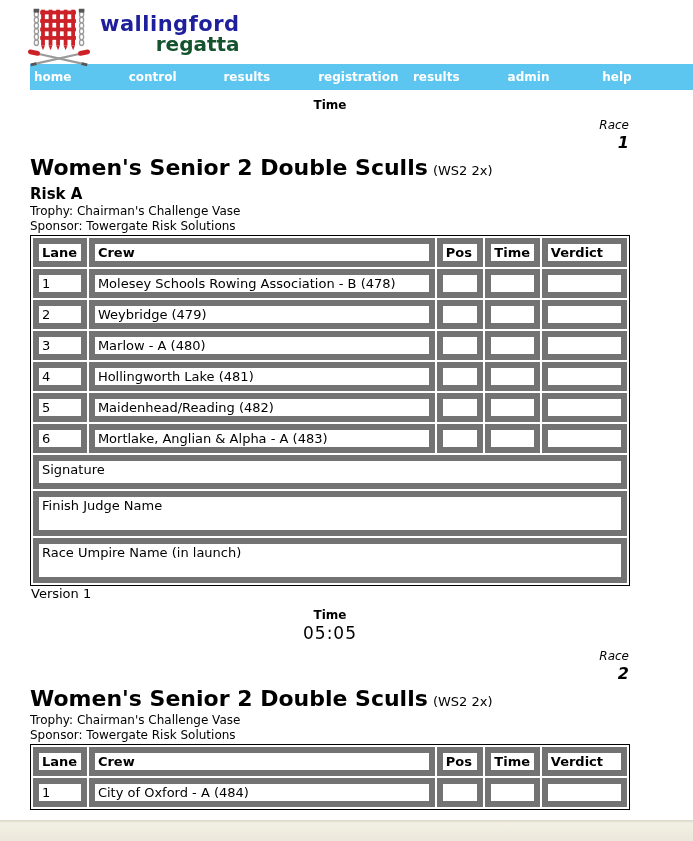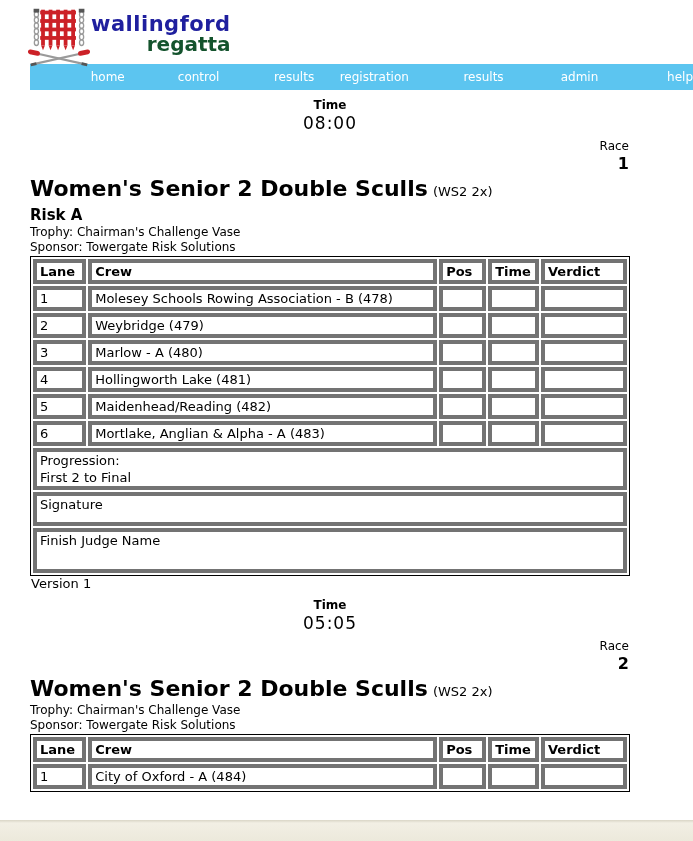--- a/index.html
+++ b/index.html
@@ -7,53 +7,53 @@
   .page {
     position:relative;
     width:693px; height:841px;
     background:#fff;
     overflow:hidden;
     font-family:"DejaVu Sans","Liberation Sans",sans-serif;
     color:#000;
   }
   
   .header { padding:6px 0 0 27px; height:64px; }
-  .logo { display:flex; align-items:flex-start; width:fit-content; cursor:pointer;justify-content:space-between; }
+  .logo { display:flex; align-items:flex-start; gap:9px; width:fit-content; cursor:pointer;justify-content:space-between; }
   .logo-text { padding-top:7px; }
   .logo-title { font-size:21px; font-weight:bold; letter-spacing:0.5px; line-height:22px; }
   .logo-sub   { font-size:20px; font-weight:bold; text-align:right; line-height:20px; margin-top:-1px; }
   
   .navbar {
     margin-left:30px; height:26px;
     display:flex; align-items:center;
   }
   .nav-item {
-    flex:1; color:#fff; font-weight:normal; font-size:12px;
-    padding-left:4px; cursor:pointer; white-space:nowrap;text-align:right;
+    flex:1; color:#fff; font-weight:bold; font-size:12px;
+    padding-left:4px; cursor:pointer; white-space:nowrap;
   }
   
   .content { width:600px; margin-left:30px; }
   .time-block { text-align:center; margin-top:8px; }
   .time-label { font-size:12px; font-weight:bold; line-height:15px; }
   .time-value { font-size:17px; line-height:21px; letter-spacing:1px; }
-  .race-block { text-align:right; margin-top:5px; padding-right:1px; }
+  .race-block { text-align:right; margin-top:5px; padding-right:1px;font-style:italic; }
   .race-label { font-size:12px; line-height:15px; }
   .race-number { font-size:16px; font-weight:bold; line-height:19px; }
   .event-line { margin-top:5px; line-height:22px; }
   .event-title { font-size:22px; font-weight:bold; }
   .event-code  { font-size:13px; font-weight:normal; }
   .heat-title { font-size:15px; font-weight:bold; margin-top:3px; line-height:19px; }
   .meta-line { font-size:12px; line-height:14.5px; }
   table.race-table {
     width:600px; margin-top:2px;
     border-collapse:separate; border-spacing:2px;
     border:1px solid #000;
   }
   table.race-table th, table.race-table td {
-    border:4px solid #737373;
+    border:6px solid #737373;
     padding:0 3px;
     font-size:13px;
     text-align:left;
     vertical-align:top;
     line-height:17px;
     overflow:hidden; white-space:nowrap;
   }
   table.race-table th { font-weight:bold; height:20px; vertical-align:middle; }
   table.race-table td.data-cell { height:19px; }
   td.cell-progression { height:33px; white-space:normal; }
@@ -137,21 +137,20 @@
     <span class="nav-item">results</span>
     <span class="nav-item">admin</span>
     <span class="nav-item">help</span>
   </div>
 
   <div class="content">
 
     <section>
       <div class="time-block">
         <div class="time-label">Time</div>
-        <div class="time-value">08:00</div>
       </div>
       <div class="race-block">
         <div class="race-label">Race</div>
         <div class="race-number">1</div>
       </div>
       <div class="event-line">
         <span class="event-title">Women's Senior 2 Double Sculls</span>
         <span class="event-code">(WS2 2x)</span>
       </div>
       <div class="heat-title">Risk A</div>
@@ -210,30 +209,27 @@
           <td class="data-cell"></td>
         </tr>
         <tr>
           <td class="data-cell">6</td>
           <td class="data-cell">Mortlake, Anglian &amp; Alpha - A (483)</td>
           <td class="data-cell"></td>
           <td class="data-cell"></td>
           <td class="data-cell"></td>
         </tr>
         <tr>
-          <td colspan="5" class="cell-progression">
-            <div>Progression:</div>
-            <div>First 2 to Final</div>
-          </td>
-        </tr>
-        <tr>
           <td colspan="5" class="cell-signature">Signature</td>
         </tr>
         <tr>
           <td colspan="5" class="cell-judge">Finish Judge Name</td>
+        </tr>
+        <tr>
+          <td colspan="5" class="cell-umpire">Race Umpire Name (in launch)</td>
         </tr>
       </tbody>
         </table>
       <div class="version-note">Version 1</div>
     </section>
 
     <section class="race-section-2">
       <div class="time-block">
         <div class="time-label">Time</div>
         <div class="time-value">05:05</div>

